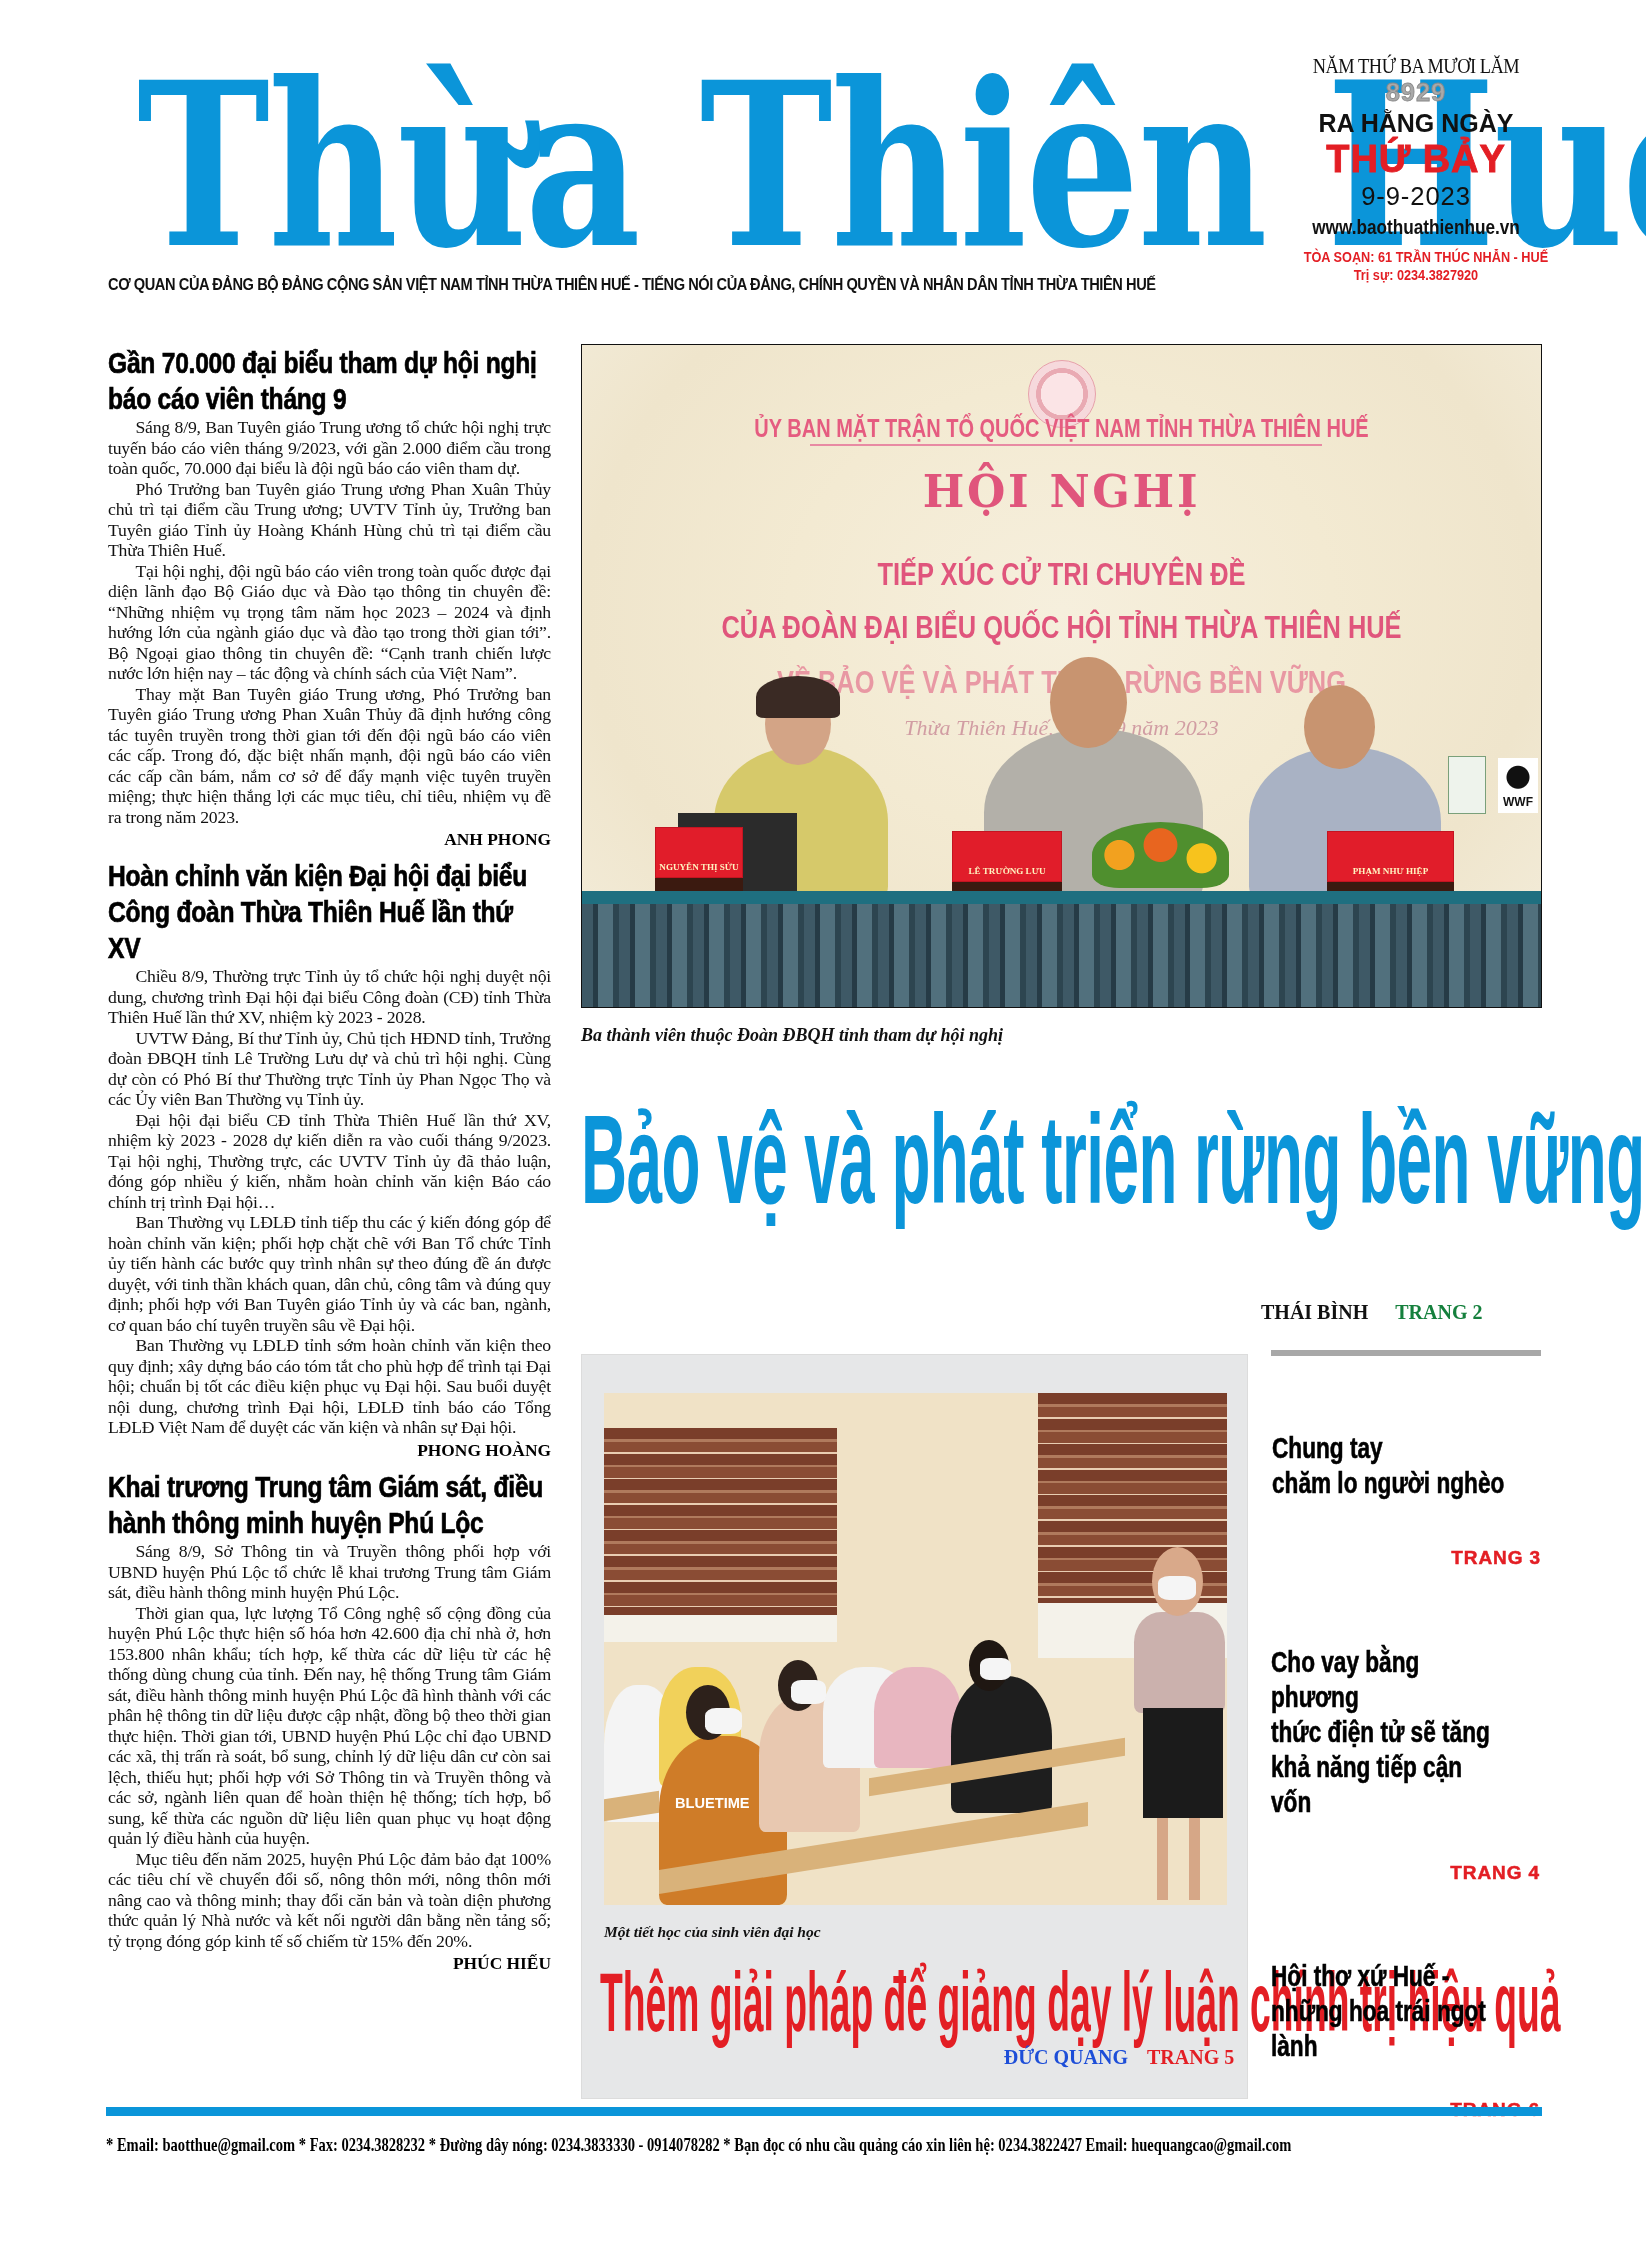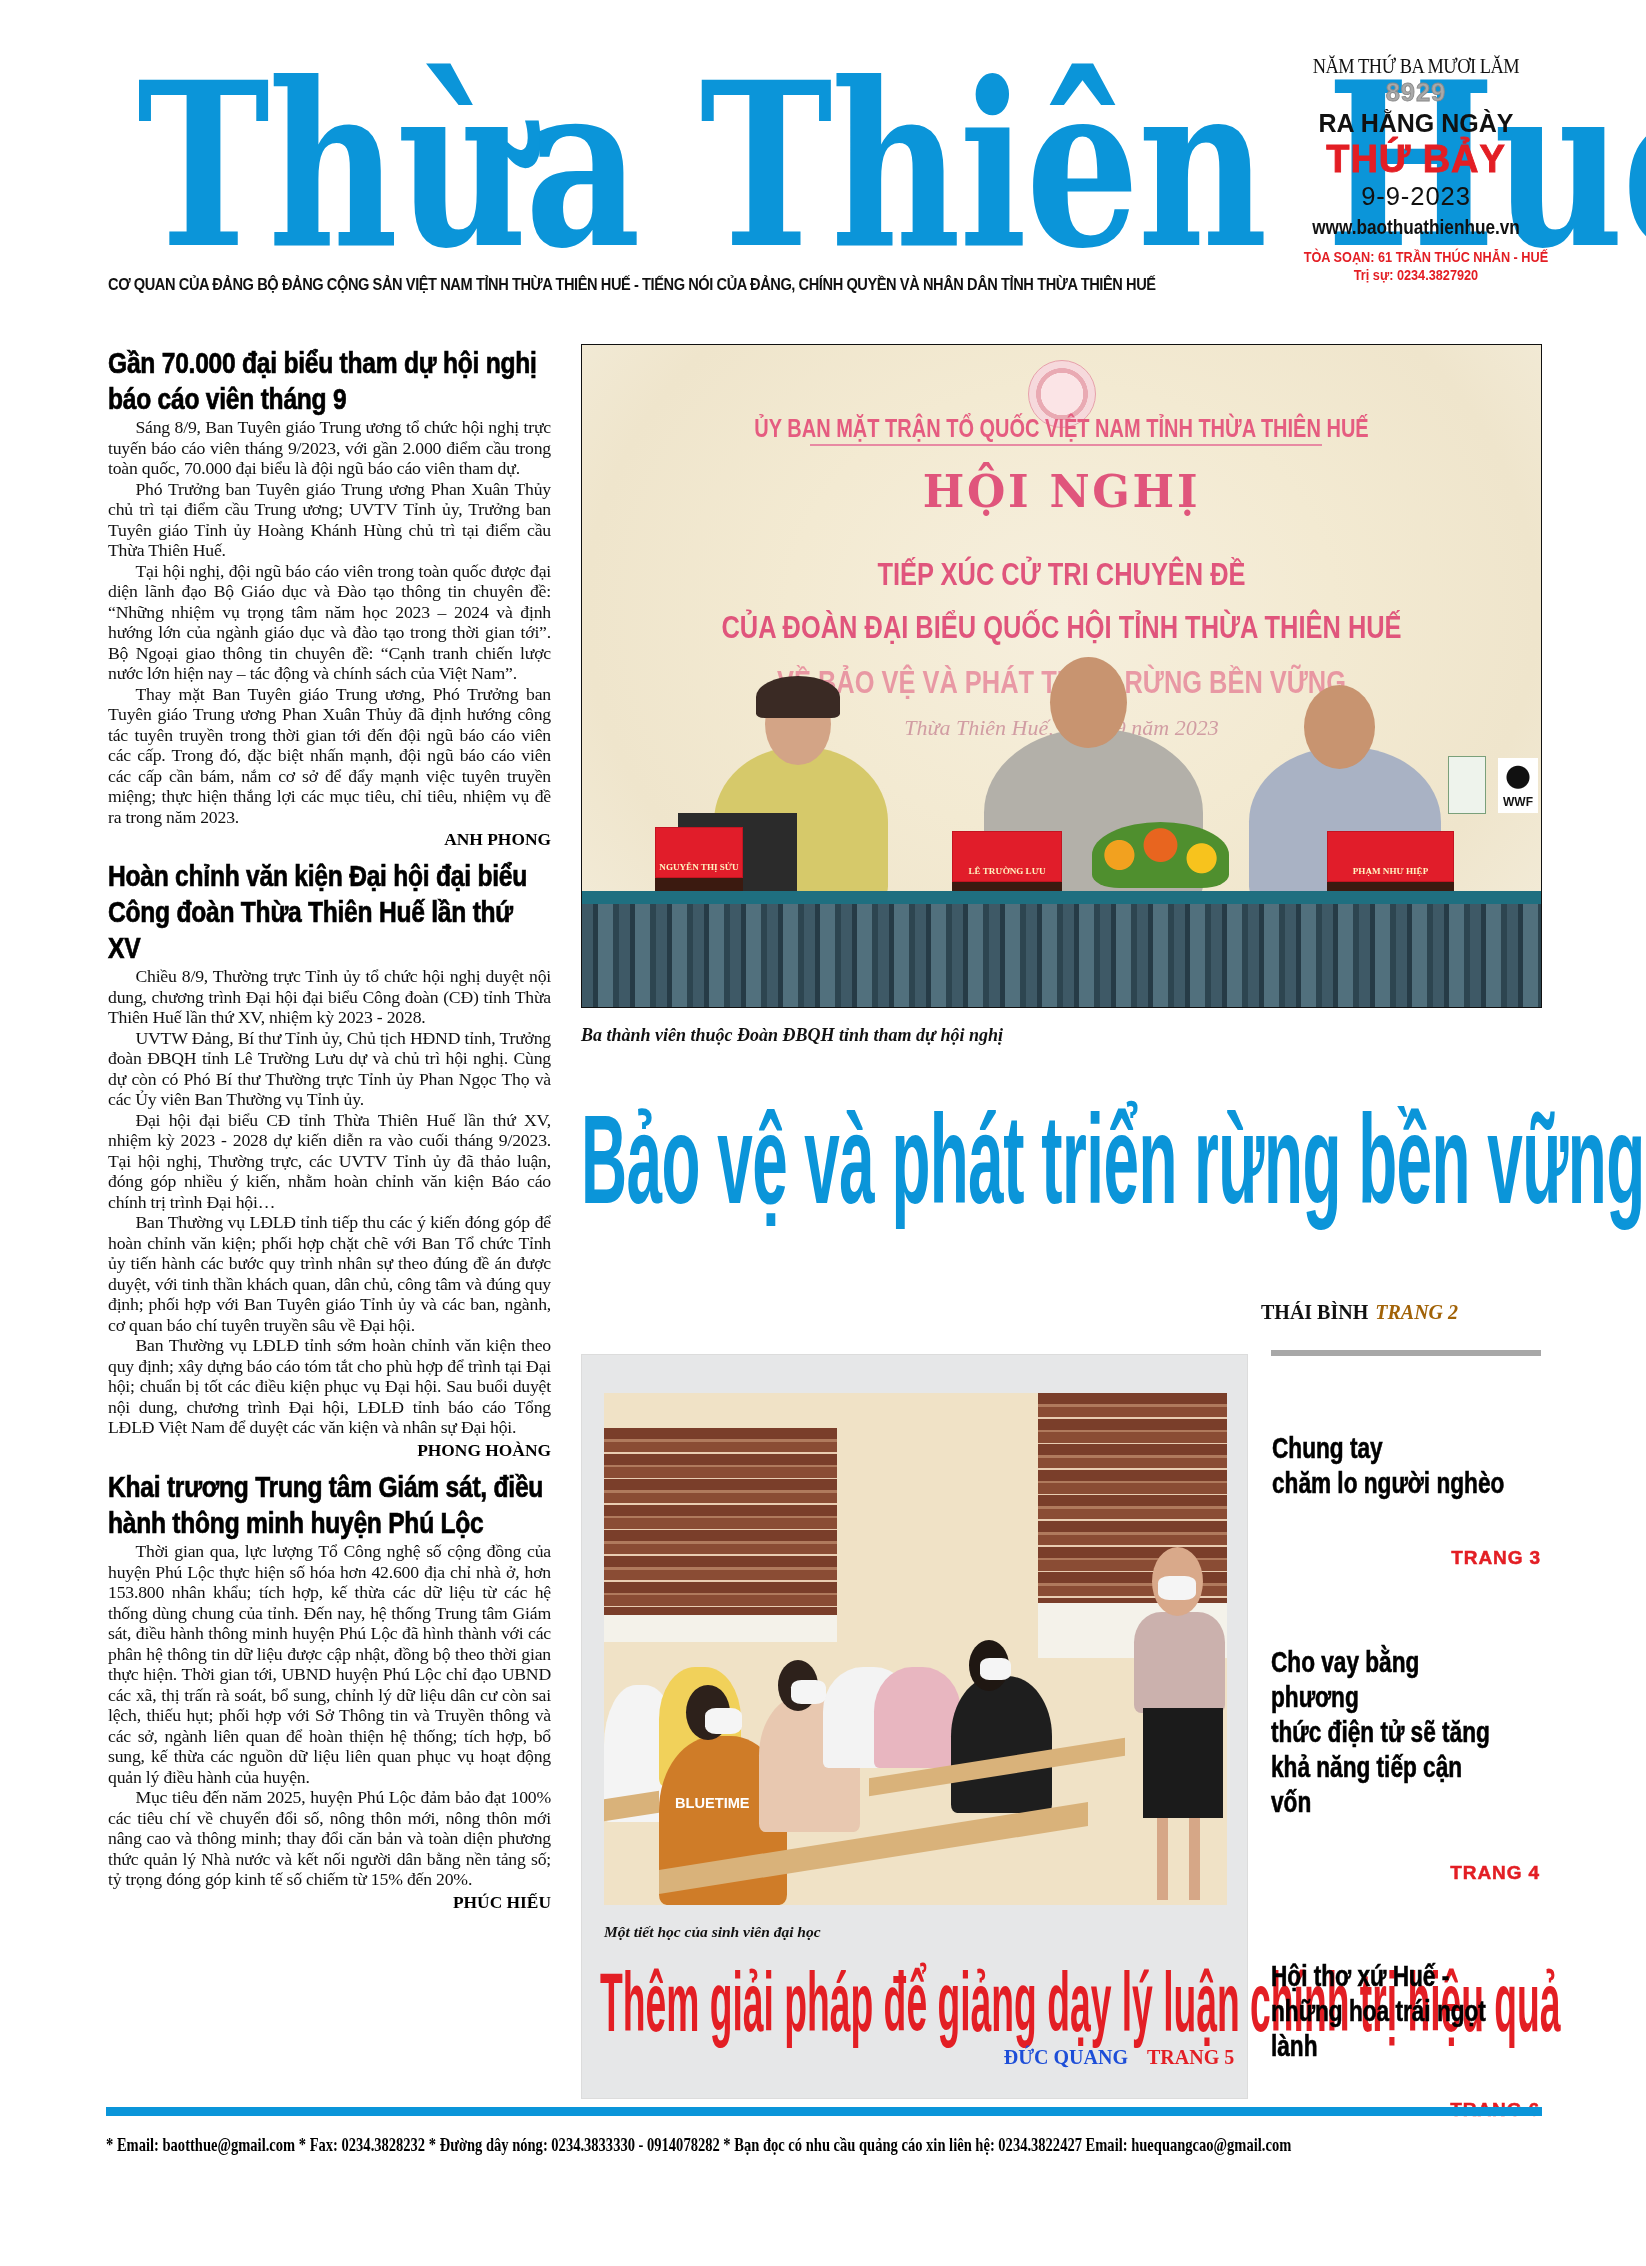--- a/index.html
+++ b/index.html
@@ -78,21 +78,21 @@
 
   
   .lead-head {
     left: 581px; top: 1078px; width: 969px; height: 164px;
     font-family: "Liberation Sans", sans-serif; font-weight: bold; color: #0b95d9;
     font-size: 110px; line-height: 164px; white-space: nowrap;
     transform: scaleX(0.58) scaleY(1.14); transform-origin: left center; letter-spacing: -0.9px;
   }
   .lead-by { left: 1261px; top: 1301px; white-space: nowrap; font-family: "Liberation Serif", serif; font-weight: bold; font-size: 20px; }
   .lead-by .name { color: #111; }
-  .lead-by .page { color: #a16207; margin-left: 7px; font-style: italic; }
+  .lead-by .page { color: #15803d; margin-left: 27px; }
 
   
   .grey-box { left: 581px; top: 1354px; width: 667px; height: 745px; background: #e6e7e8; border: 0.9px solid #dcdcdc; }
   .class-photo {
     left: 22px; top: 38px; width: 623px; height: 512px; overflow: hidden;
     background: #f0e2c6;
   }
   .blind { background: repeating-linear-gradient(180deg, #7a3e2a 0 11px, #b07a5d 11px 13.7px, #8a4c34 13.7px 24px, #e9cdb2 24px 25.6px); }
   .window-bright { background: #f4f2ea; }
   .student { border-radius: 44% 44% 6% 6%; }
@@ -166,20 +166,21 @@
       <p>Đại hội đại biểu CĐ tỉnh Thừa Thiên Huế lần thứ XV, nhiệm kỳ 2023 - 2028 dự kiến diễn ra vào cuối tháng 9/2023. Tại hội nghị, Thường trực, các UVTV Tỉnh ủy đã thảo luận, đóng góp nhiều ý kiến, nhằm hoàn chỉnh văn kiện Báo cáo chính trị trình Đại hội…</p>
       <p>Ban Thường vụ LĐLĐ tỉnh tiếp thu các ý kiến đóng góp để hoàn chỉnh văn kiện; phối hợp chặt chẽ với Ban Tổ chức Tỉnh ủy tiến hành các bước quy trình nhân sự theo đúng đề án được duyệt, với tinh thần khách quan, dân chủ, công tâm và đúng quy định; phối hợp với Ban Tuyên giáo Tỉnh ủy và các ban, ngành, cơ quan báo chí tuyên truyền sâu về Đại hội.</p>
       <p>Ban Thường vụ LĐLĐ tỉnh sớm hoàn chỉnh văn kiện theo quy định; xây dựng báo cáo tóm tắt cho phù hợp để trình tại Đại hội; chuẩn bị tốt các điều kiện phục vụ Đại hội. Sau buổi duyệt nội dung, chương trình Đại hội, LĐLĐ tỉnh báo cáo Tổng LĐLĐ Việt Nam để duyệt các văn kiện và nhân sự Đại hội.</p>
     </div>
     <div class="byline">PHONG HOÀNG</div>
   </div>
 
   <div class="article">
     <div class="art-head">Khai trương Trung tâm Giám sát, điều hành thông minh huyện Phú Lộc</div>
     <div class="art-body">
+      <p>Sáng 8/9, Sở Thông tin và Truyền thông phối hợp với UBND huyện Phú Lộc tổ chức lễ khai trương Trung tâm Giám sát, điều hành thông minh huyện Phú Lộc.</p>
       <p>Thời gian qua, lực lượng Tổ Công nghệ số cộng đồng của huyện Phú Lộc thực hiện số hóa hơn 42.600 địa chỉ nhà ở, hơn 153.800 nhân khẩu; tích hợp, kế thừa các dữ liệu từ các hệ thống dùng chung của tỉnh. Đến nay, hệ thống Trung tâm Giám sát, điều hành thông minh huyện Phú Lộc đã hình thành với các phân hệ thông tin dữ liệu được cập nhật, đồng bộ theo thời gian thực hiện. Thời gian tới, UBND huyện Phú Lộc chỉ đạo UBND các xã, thị trấn rà soát, bổ sung, chỉnh lý dữ liệu dân cư còn sai lệch, thiếu hụt; phối hợp với Sở Thông tin và Truyền thông và các sở, ngành liên quan để hoàn thiện hệ thống; tích hợp, bổ sung, kế thừa các nguồn dữ liệu liên quan phục vụ hoạt động quản lý điều hành của huyện.</p>
       <p>Mục tiêu đến năm 2025, huyện Phú Lộc đảm bảo đạt 100% các tiêu chí về chuyển đổi số, nông thôn mới, nông thôn mới nâng cao và thông minh; thay đổi căn bản và toàn diện phương thức quản lý Nhà nước và kết nối người dân bằng nền tảng số; tỷ trọng đóng góp kinh tế số chiếm từ 15% đến 20%.</p>
     </div>
     <div class="byline">PHÚC HIẾU</div>
   </div>
 </div>
 
 <div class="abs main-photo">
   <div class="abs photo-emblem"></div>
   <div class="abs photo-org">ỦY BAN MẶT TRẬN TỔ QUỐC VIỆT NAM TỈNH THỪA THIÊN HUẾ</div>

